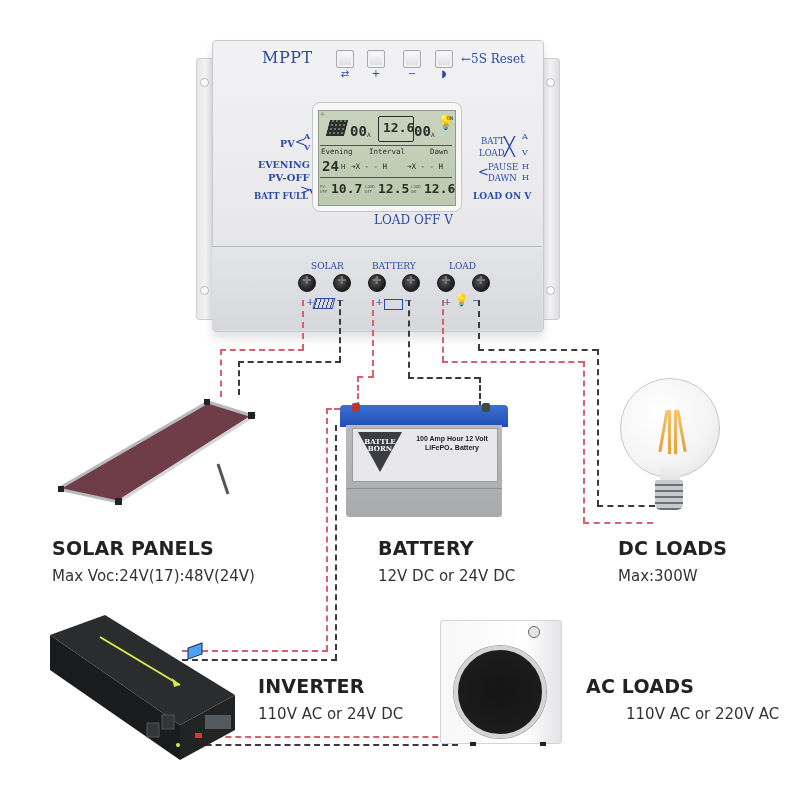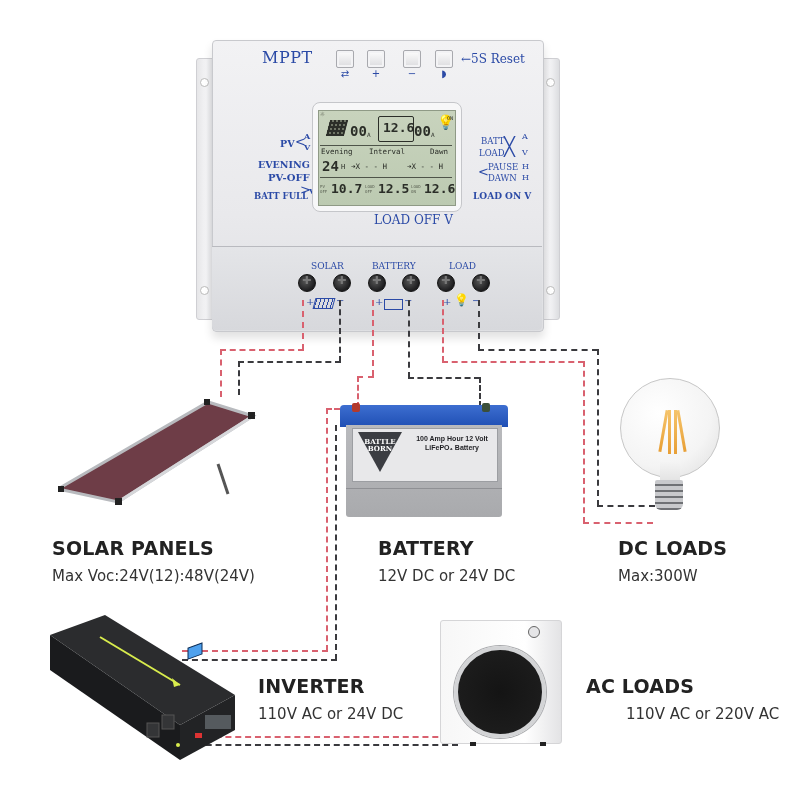--- a/index.html
+++ b/index.html
@@ -255,21 +255,21 @@
 
 <div>
   <div class="dryer"></div>
   <div class="dryer-door"></div>
   <div class="dryer-knob"></div>
   <div class="abs" style="left:470px;top:742px;width:6px;height:4px;background:#222;"></div>
   <div class="abs" style="left:540px;top:742px;width:6px;height:4px;background:#222;"></div>
 </div>
 
 <div class="cap-title" style="left:52px;top:537px;">SOLAR PANELS</div>
-<div class="cap-sub" style="left:52px;top:567px;">Max Voc:24V(12):48V(24V)</div>
+<div class="cap-sub" style="left:52px;top:567px;">Max Voc:24V(17):48V(24V)</div>
 
 <div class="cap-title" style="left:378px;top:537px;">BATTERY</div>
 <div class="cap-sub" style="left:378px;top:567px;">12V DC or 24V DC</div>
 
 <div class="cap-title" style="left:618px;top:537px;">DC LOADS</div>
 <div class="cap-sub" style="left:618px;top:567px;">Max:300W</div>
 
 <div class="cap-title" style="left:258px;top:675px;">INVERTER</div>
 <div class="cap-sub" style="left:258px;top:705px;">110V AC or 24V DC</div>
 

